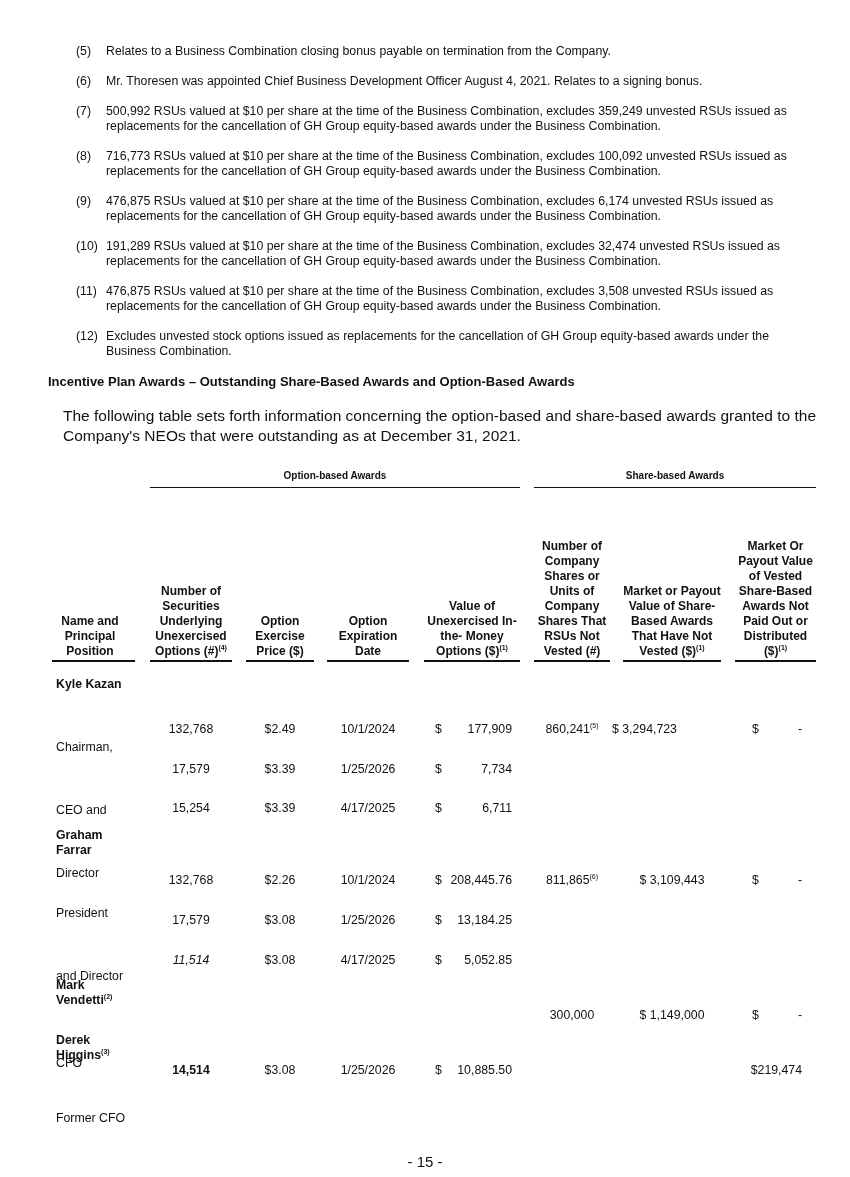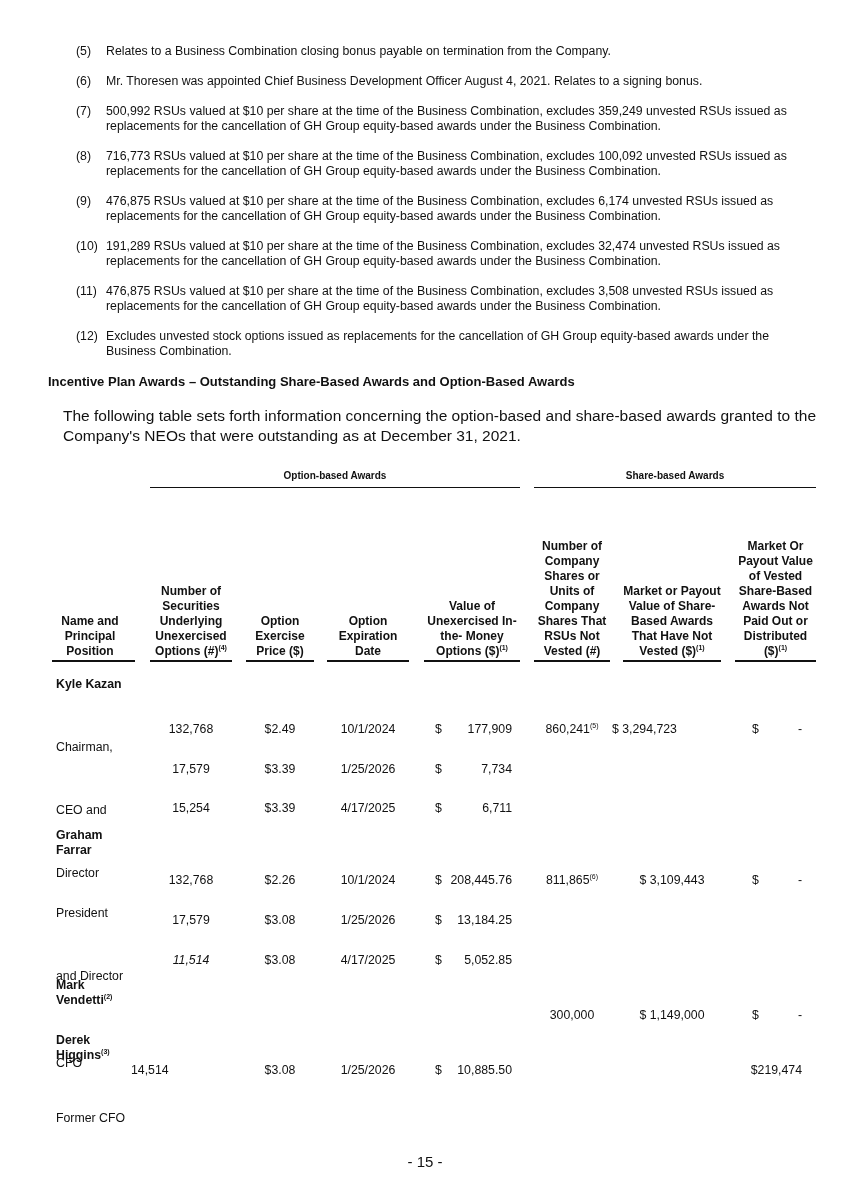--- a/index.html
+++ b/index.html
@@ -175,21 +175,21 @@
     <div class="cell" style="top: 1008px; left: 220px; width: 120px; text-align: center;"><span></span></div>
     <div class="cell" style="top: 1008px; left: 308px; width: 120px; text-align: center;"><span></span></div>
     <div class="cell" style="top: 1008px; left: 512px; width: 120px; text-align: center;"><span>300,000</span><sup></sup></div>
     <div class="cell" style="top: 1008px; left: 612px; width: 120px; text-align: center;"><span>$ 1,149,000</span></div>
     <div class="cell" style="top: 1008px; left: 435px;"></div>
     <div class="cell" style="top: 1008px; left: 420px; width: 92px; text-align: right;"></div>
     <div class="cell" style="top: 1008px; left: 752px;">$</div>
     <div class="cell" style="top: 1008px; left: 700px; width: 102px; text-align: right;">-</div>
   </div>
 <div>
-    <div class="cell" style="top: 1063px; left: 131px; width: 120px; text-align: left;"><span>14,514</span></div>
+    <div class="cell" style="top: 1063px; left: 131px; width: 120px; text-align: center; font-weight: bold;"><span>14,514</span></div>
     <div class="cell" style="top: 1063px; left: 220px; width: 120px; text-align: center;"><span>$3.08</span></div>
     <div class="cell" style="top: 1063px; left: 308px; width: 120px; text-align: center;"><span>1/25/2026</span></div>
     <div class="cell" style="top: 1063px; left: 512px; width: 120px; text-align: center;"><span></span><sup></sup></div>
     <div class="cell" style="top: 1063px; left: 612px; width: 120px; text-align: center;"><span></span></div>
     <div class="cell" style="top: 1063px; left: 435px;">$</div>
     <div class="cell" style="top: 1063px; left: 420px; width: 92px; text-align: right;">10,885.50</div>
     <div class="cell" style="top: 1063px; left: 752px;"></div>
     <div class="cell" style="top: 1063px; left: 700px; width: 102px; text-align: right;">$219,474</div>
   </div>
 

